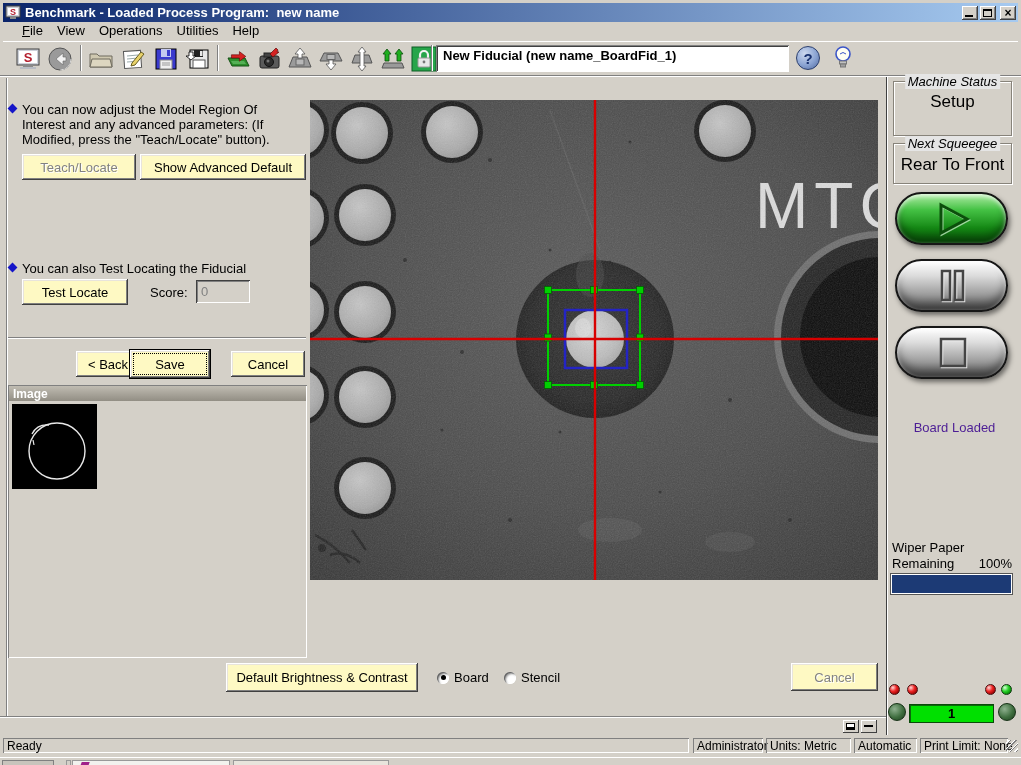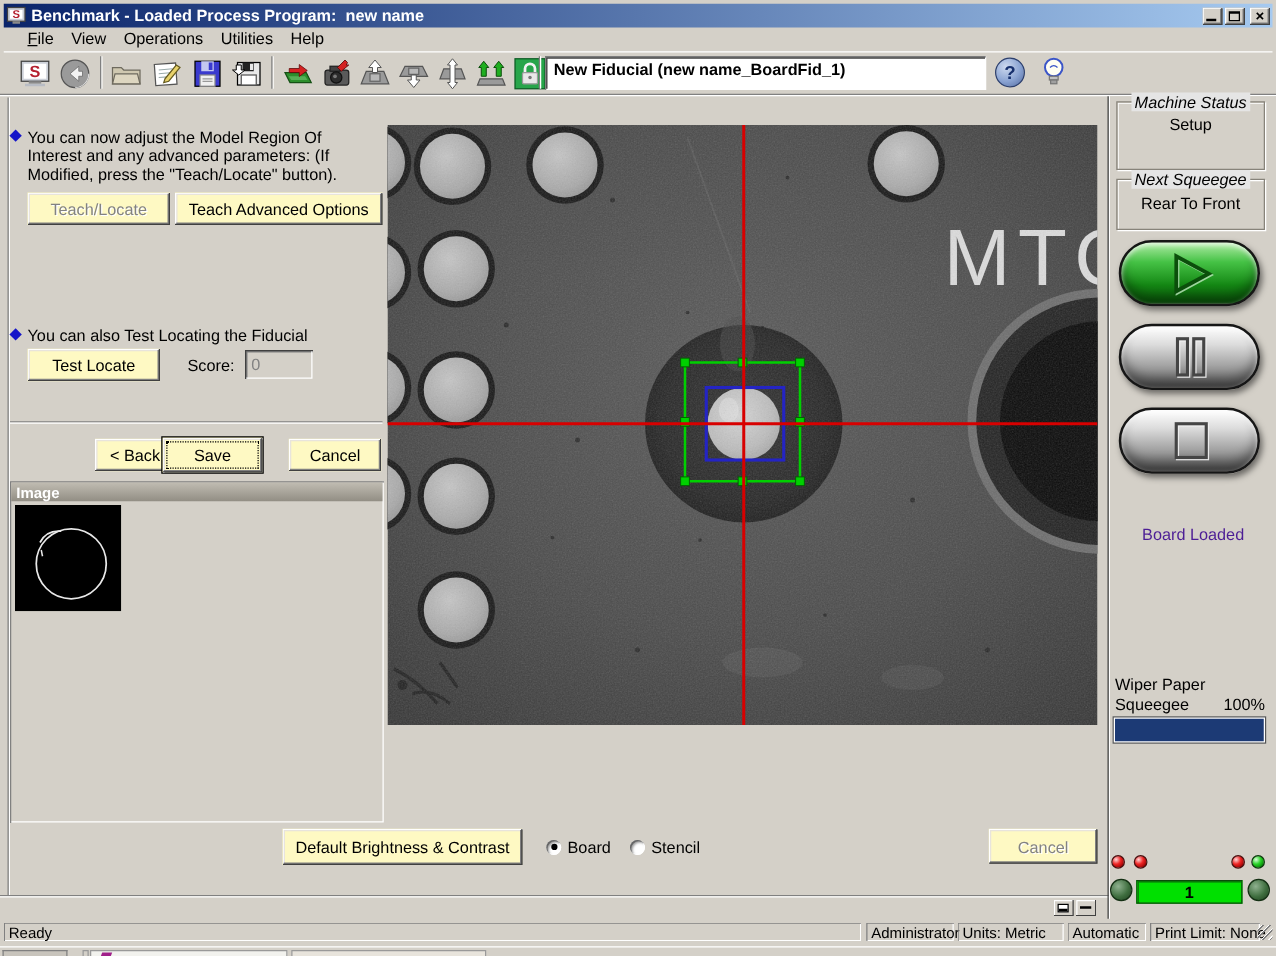--- a/index.html
+++ b/index.html
@@ -35,21 +35,21 @@
   
   .diamond{width:7px;height:7px;background:#1515c8;transform:rotate(45deg);}
   .wtext{font-size:13px;line-height:15px;color:#000;white-space:pre-line;}
   .field{background:#d4d0c8;box-shadow:inset 1px 1px 0 #404040,inset -1px -1px 0 #ffffff,inset 2px 2px 0 #808080;}
   #image-group{left:8px;top:385px;width:299px;height:273px;box-shadow:inset 1px 1px 0 #808080,inset -1px -1px 0 #fff;}
   #image-header{position:absolute;left:1px;top:1px;width:297px;height:15px;background:linear-gradient(180deg,#c0bcb2,#928e84);
      color:#fff;font-weight:bold;font-size:12px;padding:1px 0 0 4px;}
   
   .group{position:absolute;border:1px solid #87837a;box-shadow:1px 1px 0 #fff,inset 1px 1px 0 #fff;}
   .group-legend{position:absolute;top:-8px;left:50%;transform:translateX(-50%);background:#e5e5e5;padding:0 3px;font-size:13px;white-space:nowrap;font-style:italic;}
-  .group-value{position:absolute;left:0;width:100%;text-align:center;font-size:13px;}
+  .group-value{position:absolute;left:0;width:100%;text-align:center;font-size:17px;}
   
   .pill{position:absolute;width:113px;height:53px;border-radius:27px;border:2px solid #161616;
      box-shadow:2px 3px 5px rgba(0,0,0,.5),inset 0 2px 4px rgba(255,255,255,.75),inset 0 -7px 9px rgba(0,0,0,.4);
      display:flex;align-items:center;justify-content:center;}
   .pill.green{background:linear-gradient(180deg,#b0eca6 0%,#45c245 32%,#148714 70%,#0a600a 100%);}
   .pill.silver{background:linear-gradient(180deg,#ffffff 0%,#dcdcdc 30%,#9d9d9d 68%,#5c5c5c 100%);}
   
   .led{position:absolute;width:11px;height:11px;border-radius:50%;border:1px solid #4a1010;}
   .led.red{background:radial-gradient(circle at 32% 30%,#ffd6d6 0%,#ee2525 42%,#9c0404 78%,#5e0000 100%);}
   .led.green{background:radial-gradient(circle at 32% 30%,#d9ffd9 0%,#2ad32a 42%,#068806 78%,#024a02 100%);border-color:#0f3a0f;}
@@ -219,21 +219,21 @@
   <div class="abs hedge" style="left:0;top:75px;width:1021px"></div>
 
   <div class="abs" style="left:6px;top:78px;width:2px;height:638px;border-left:1px solid #808080;border-right:1px solid #fff"></div>
 
   <div class="abs diamond" style="left:9px;top:105px"></div>
   <div class="abs wtext" style="left:22px;top:102px;width:286px">You can now adjust the Model Region Of
 Interest and any advanced parameters: (If
 Modified, press the "Teach/Locate" button).</div>
 
   <div class="abs btn disabled" style="left:22px;top:154px;width:114px;height:26px">Teach/Locate</div>
-  <div class="abs btn" style="left:140px;top:154px;width:166px;height:26px">Teach Advanced Options</div>
+  <div class="abs btn" style="left:140px;top:154px;width:166px;height:26px">Show Advanced Default</div>
 
   <div class="abs diamond" style="left:9px;top:264px"></div>
   <div class="abs wtext" style="left:22px;top:261px;width:286px">You can also Test Locating the Fiducial</div>
 
   <div class="abs btn" style="left:22px;top:279px;width:106px;height:26px">Test Locate</div>
   <div class="abs wtext" style="left:150px;top:285px">Score:</div>
   <div class="abs field" style="left:196px;top:280px;width:54px;height:23px;font-size:13px;color:#828282;padding:4px 0 0 5px">0</div>
 
   <div class="abs" style="left:8px;top:337px;width:298px;height:2px;border-top:1px solid #808080;border-bottom:1px solid #fff"></div>
 
@@ -436,21 +436,21 @@
     <div class="pill silver" style="left:7px;top:249px">
       <svg width="46" height="38" viewBox="0 0 46 38">
         <rect x="12" y="5" width="24" height="27" fill="none" stroke="#f2f2f2" stroke-width="2.5" transform="translate(1,1)" opacity=".9"></rect>
         <rect x="12" y="5" width="24" height="27" fill="none" stroke="#454545" stroke-width="2.5"></rect>
       </svg>
     </div>
 
     <div class="abs" style="left:0;top:343px;width:133px;text-align:center;font-size:13px;color:#4c1d95">Board Loaded</div>
 
     <div class="abs" style="left:4px;top:463px;font-size:13px">Wiper Paper</div>
-    <div class="abs" style="left:4px;top:479px;font-size:13px">Squeegee</div>
+    <div class="abs" style="left:4px;top:479px;font-size:13px">Remaining</div>
     <div class="abs" style="left:0;top:479px;width:124px;text-align:right;font-size:13px">100%</div>
     <div class="abs" style="left:2px;top:496px;width:123px;height:22px;border:1px solid #555;background:#fff;padding:1px">
       <div style="height: 100%; background: rgb(28, 58, 117); width: 100%;"></div>
     </div>
 
     <div class="led red" style="left:1px;top:607px"></div>
     <div class="led red" style="left:19px;top:607px"></div>
     <div class="led red" style="left:97px;top:607px"></div>
     <div class="led green" style="left:113px;top:607px"></div>
 

